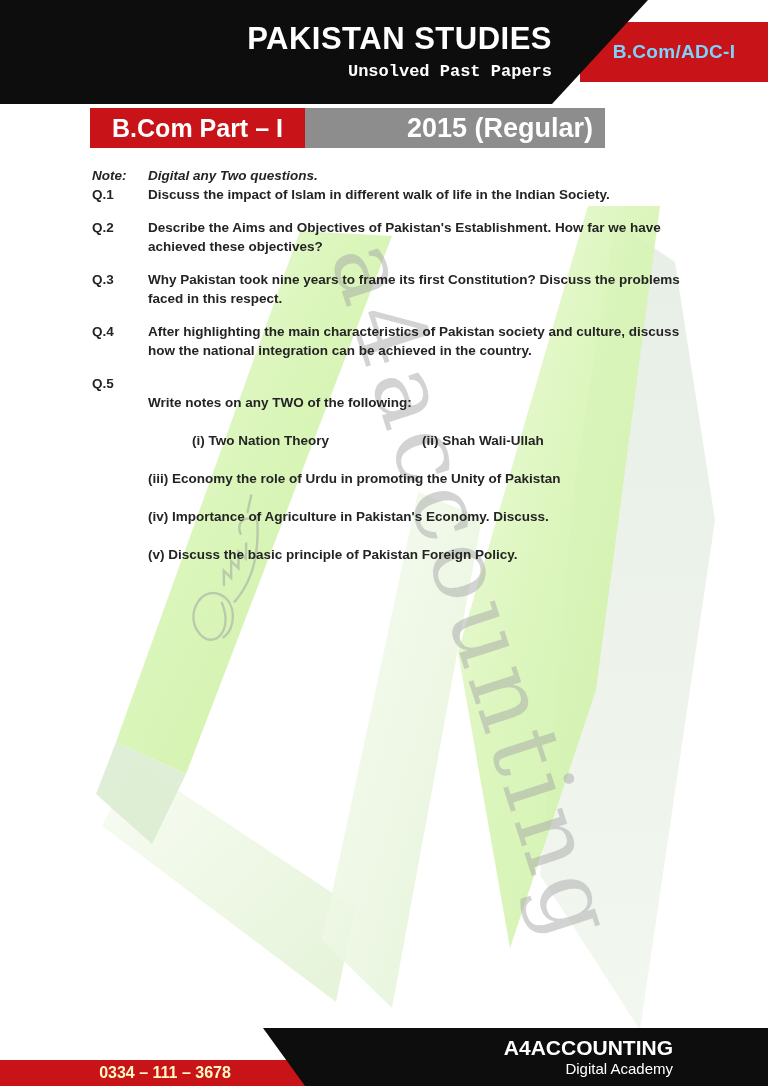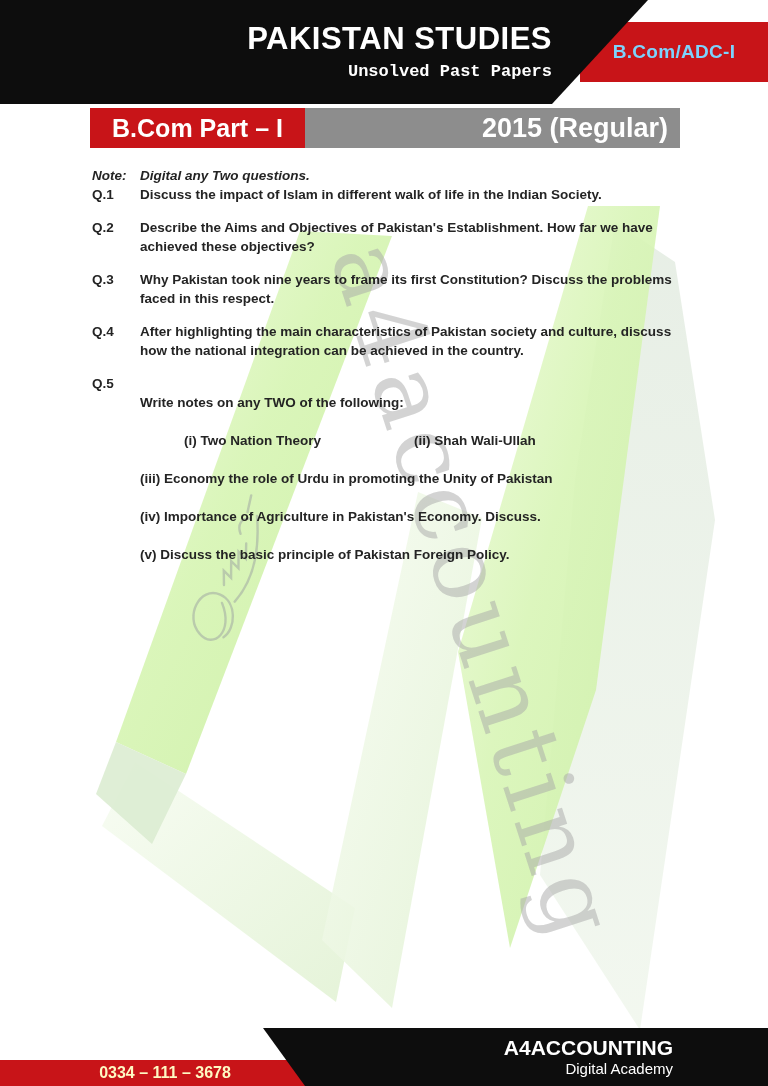--- a/index.html
+++ b/index.html
@@ -26,30 +26,30 @@
     position:absolute;top:22px;left:580px;width:188px;height:60px;background:var(--red);
     z-index:3;display:flex;align-items:center;justify-content:center;
     color:#7dd3fc;font-weight:bold;font-size:19px;letter-spacing:.3px;
   }
   .part-bar{
     position:absolute;top:108px;left:90px;width:215px;height:40px;background:var(--red);
     z-index:4;display:flex;align-items:center;justify-content:center;
     color:#fff;font-weight:bold;font-size:25px;
   }
   .year-bar{
-    position:absolute;top:108px;left:305px;width:375px;height:40px;background:var(--gray);
+    position:absolute;top:108px;left:305px;width:300px;height:40px;background:var(--gray);
     z-index:4;display:flex;align-items:center;justify-content:flex-end;
     padding-right:12px;box-sizing:border-box;color:#fff;font-weight:bold;font-size:27px;
   }
   
   .questions{
     position:absolute;top:166px;left:92px;width:640px;z-index:5;
     color:var(--body-text);font-weight:bold;font-size:13.5px;line-height:19px;
   }
-  .q-row{display:flex;margin-bottom:14px;}
+  .q-row{display:flex;margin-bottom:14px;gap:8px;}
   .q-row.note-row{margin-bottom:0;font-style:italic;}
   .q-no{width:48px;flex:none;}
   .q-body{flex:1;white-space:pre-line;width:592px;}
   .q5-cols{display:flex;margin-left:44px;}
   .q5-col1{width:230px;flex:none;}
   
   .footer-black{
     position:absolute;bottom:0;left:0;width:768px;height:58px;background:var(--black);
     clip-path:polygon(263px 0,768px 0,768px 58px,305px 58px);z-index:4;
     display:flex;flex-direction:column;justify-content:center;align-items:flex-end;

